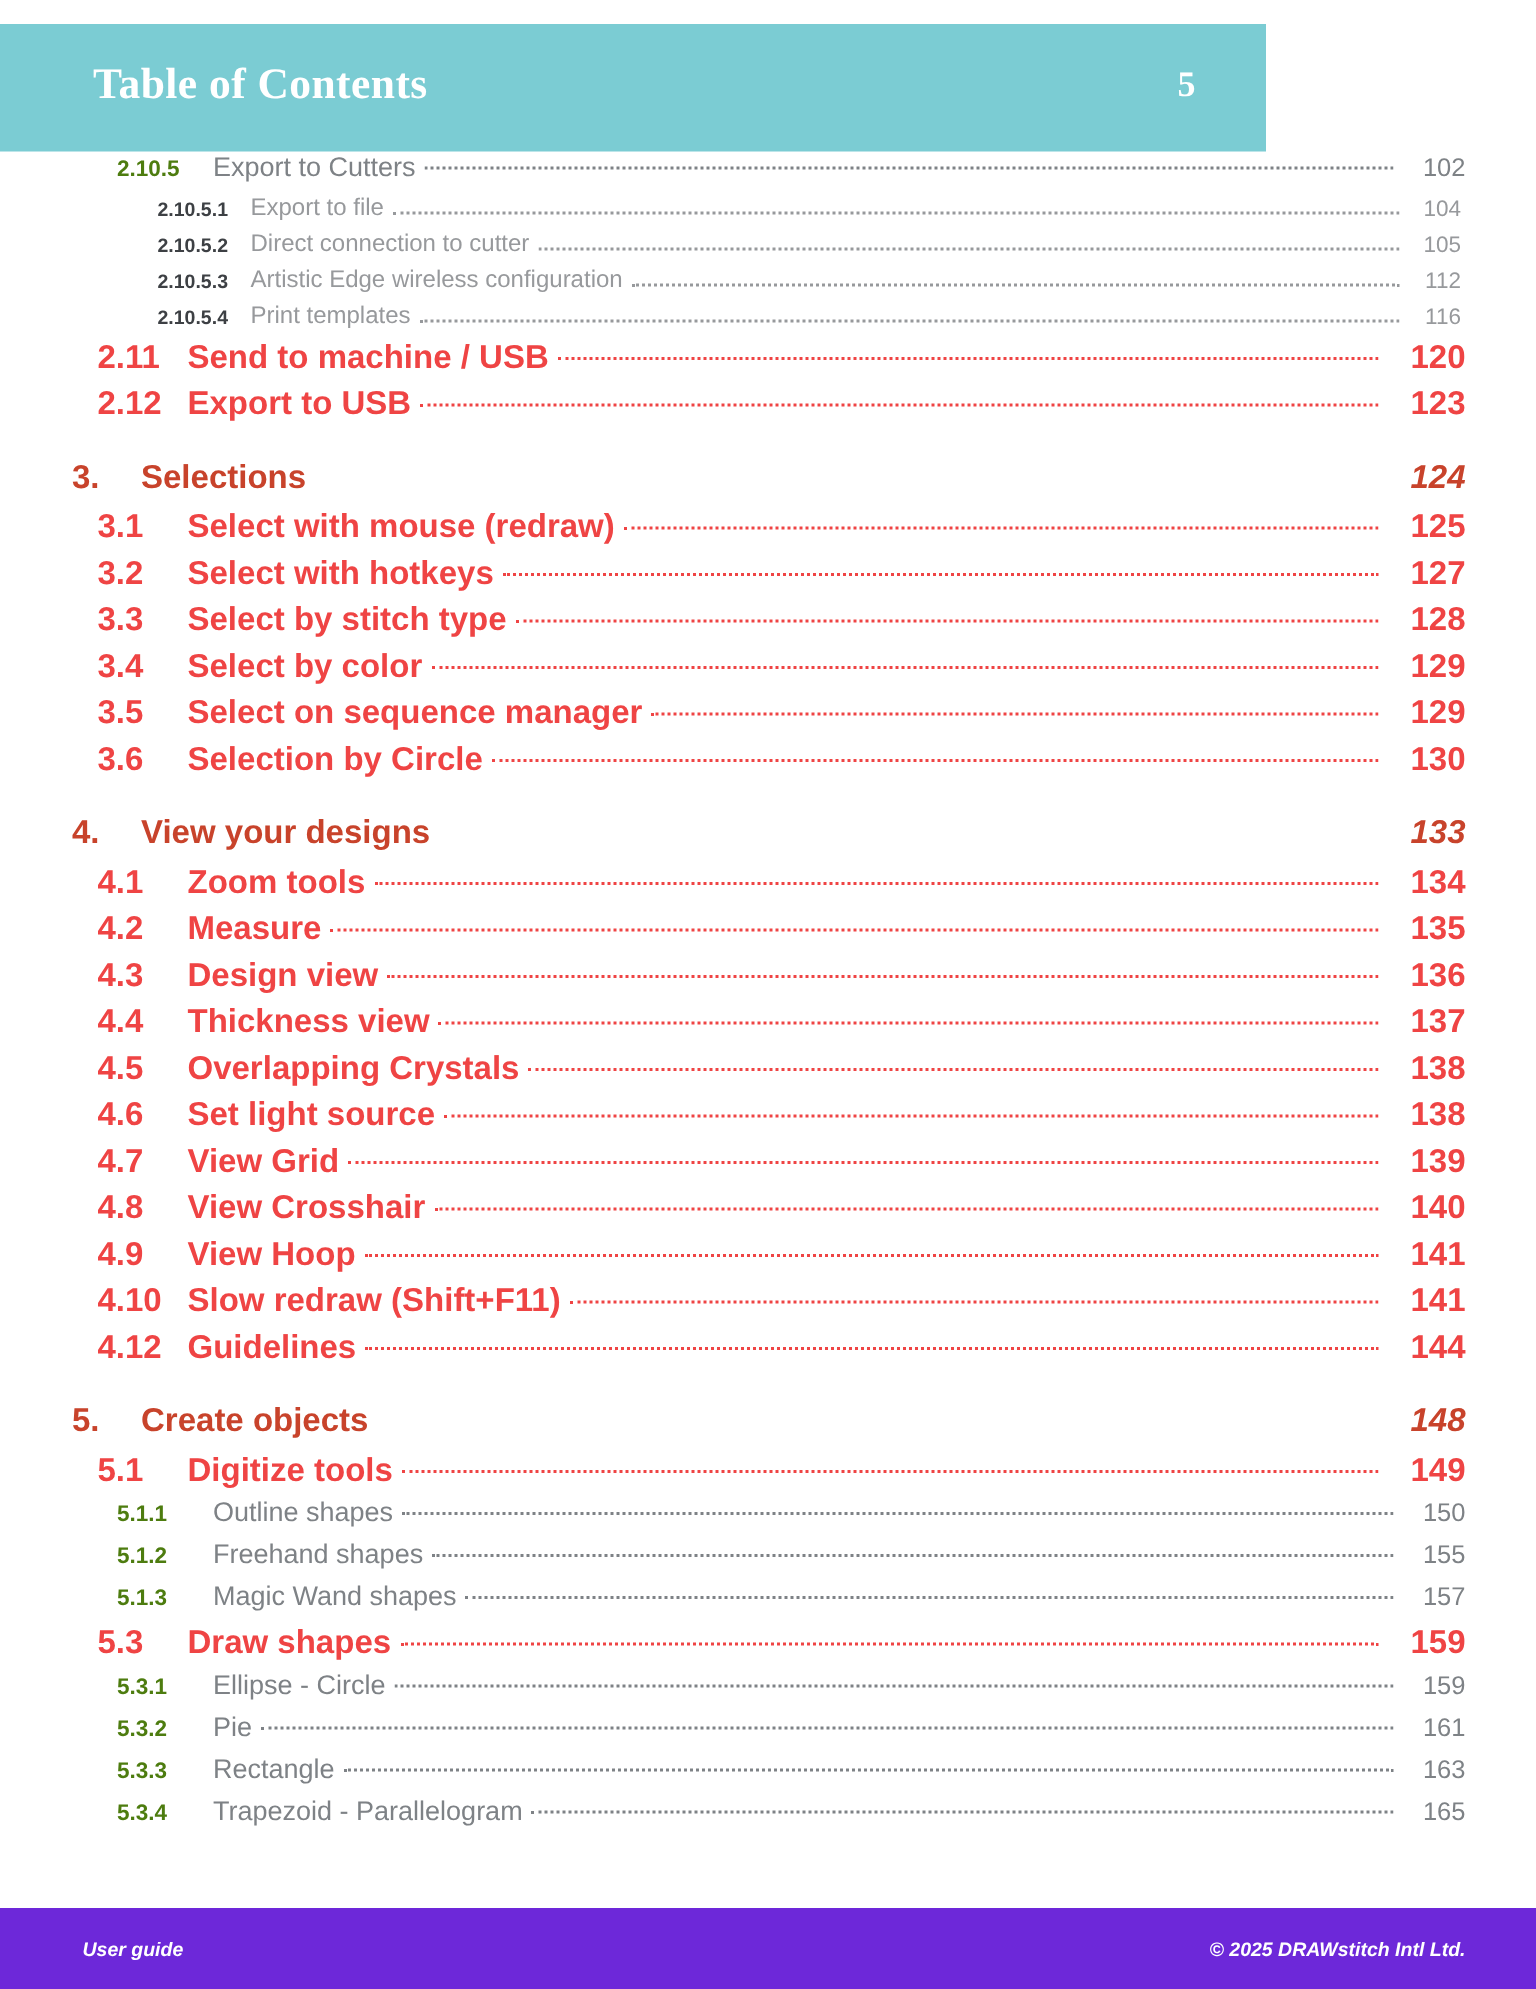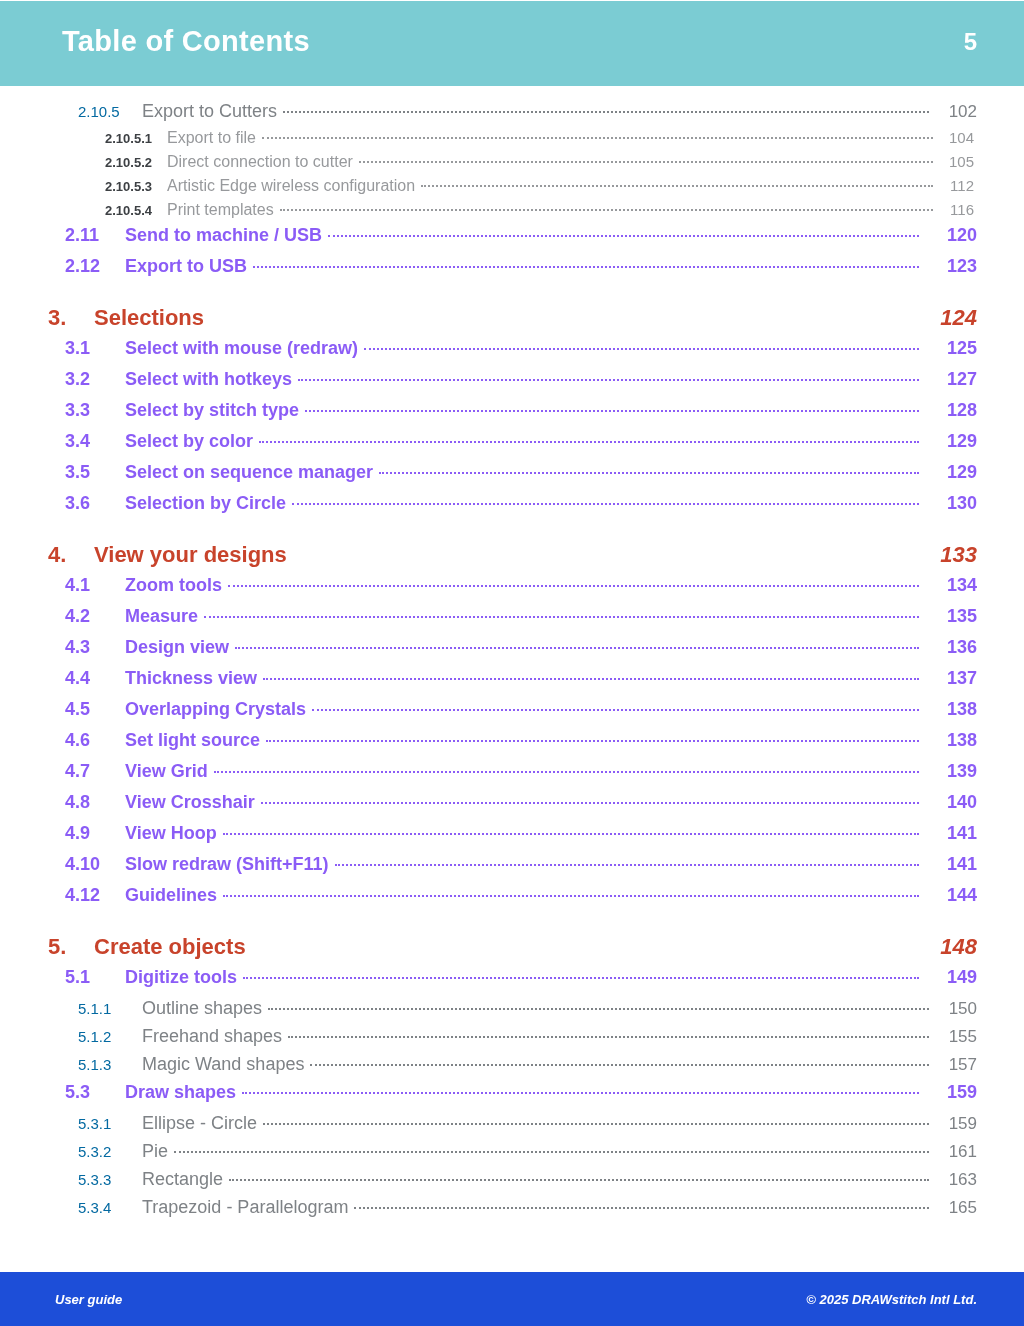--- a/index.html
+++ b/index.html
@@ -12,28 +12,29 @@
   body {
     font-family: "Liberation Sans", sans-serif;
     background: #ffffff;
     position: relative;
     overflow: hidden;
   }
 
   
   .header-band {
     position: absolute;
-    top: 1px; left: 0;
-    width: 1024px;
+    top: 16px; left: 0;
+    width: 844px;
     height: 85px;
     background: #7bccd3;
     display: flex;
     align-items: center;
     justify-content: space-between;
     padding: 0 47px 0 62px;
+    font-family: Liberation Serif, serif;
   }
   .header-title {
     color: #ffffff;
     font-size: 29px;
     font-weight: bold;
     letter-spacing: 0.3px;
     line-height: 1;
     padding-bottom: 4px;
   }
   .header-pagenum {
@@ -101,72 +102,73 @@
     margin-top: 18px;
     margin-bottom: 5px;
   }
   .row.lvl1 .num { width: 47px; padding-left: 1px; }
   .row.lvl1 .title { padding-right: 0; }
   .row.lvl1 .leader::after { border-bottom: none; }
   .row.lvl1 .page { width: 60px; font-style: italic; }
 
   
   .row.lvl2 {
-    color: #8b5cf6;
-    font-weight: bold;
-    font-size: 18px;
+    color: #ef4444;
+    font-weight: bold;
+    font-size: 22px;
     height: 31px;
     align-items: baseline;
   }
   .row.lvl2 .num { width: 77px; padding-left: 18px; }
   .row.lvl2 .title { padding-left: 1px; }
   .row.lvl2 .page { width: 58px; }
 
   
   .row.lvl3 {
     color: #7e8286;
     font-weight: normal;
     font-size: 18px;
     height: 28px;
   }
   .row.lvl3 .num {
     width: 90px;
     padding-left: 31px;
-    color: #0369a1;
-    font-weight: normal;
+    color: #4d7c0f;
+    font-weight: bold;
     font-size: 15px;
   }
   .row.lvl3 .title { padding-left: 5px; }
   .row.lvl3 .page { width: 48px; font-size: 17px; }
 
   
   .row.lvl4 {
     color: #97999c;
     font-weight: normal;
     font-size: 16px;
     height: 24px;
+    align-items: center;
   }
   .row.lvl4 .num {
     width: 110px;
     padding-left: 58px;
     color: #3d4044;
     font-weight: bold;
     font-size: 13px;
   }
   .row.lvl4 .title { padding-left: 10px; }
   .row.lvl4 .page { width: 44px; font-size: 15px; padding-right: 3px; }
 
   
   .footer-band {
     position: absolute;
     left: 0;
     top: 1272px;
     width: 1024px;
     height: 54px;
-    background: #1d4ed8;
+    background: #6d28d9;
     display: flex;
     align-items: center;
     justify-content: space-between;
     padding: 0 47px 0 55px;
   }
   .footer-left, .footer-right {
     color: #ffffff;
     font-size: 13px;
     font-style: italic;
     font-weight: bold;

